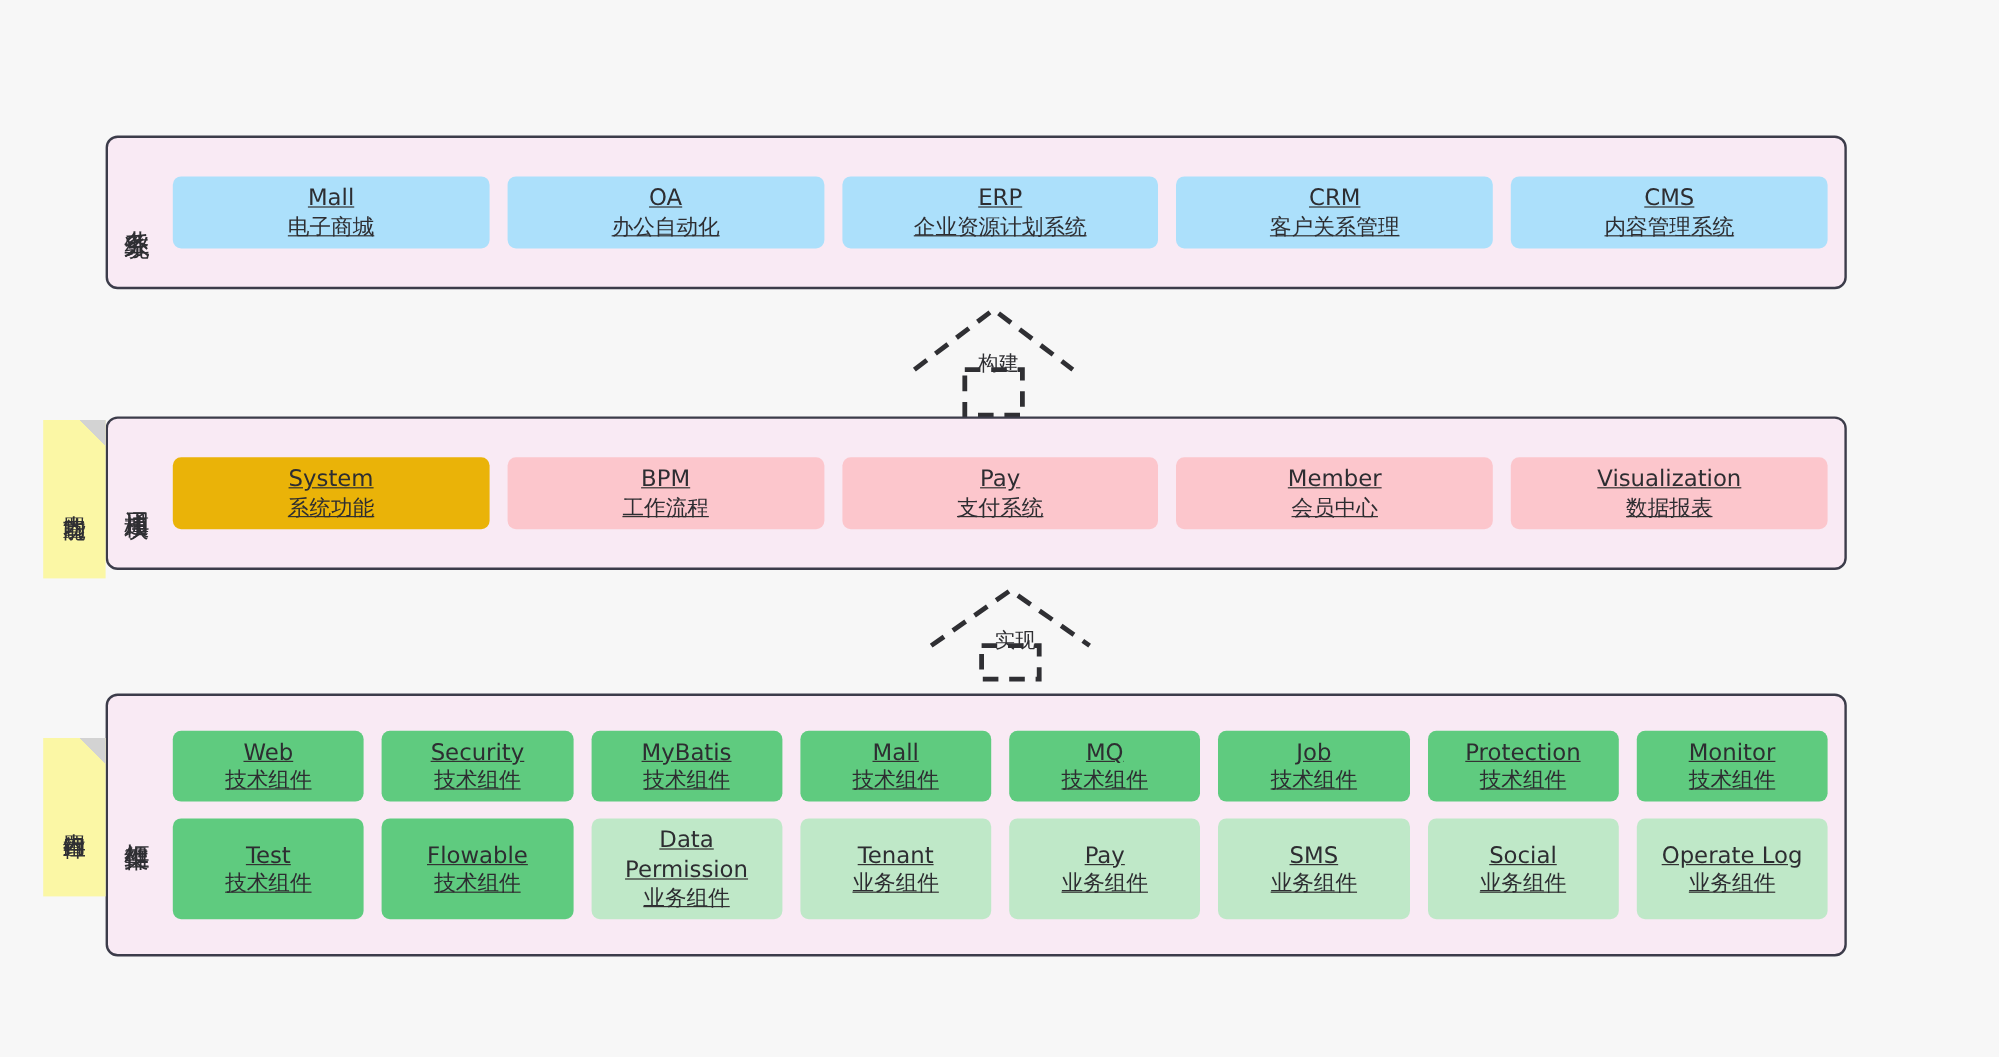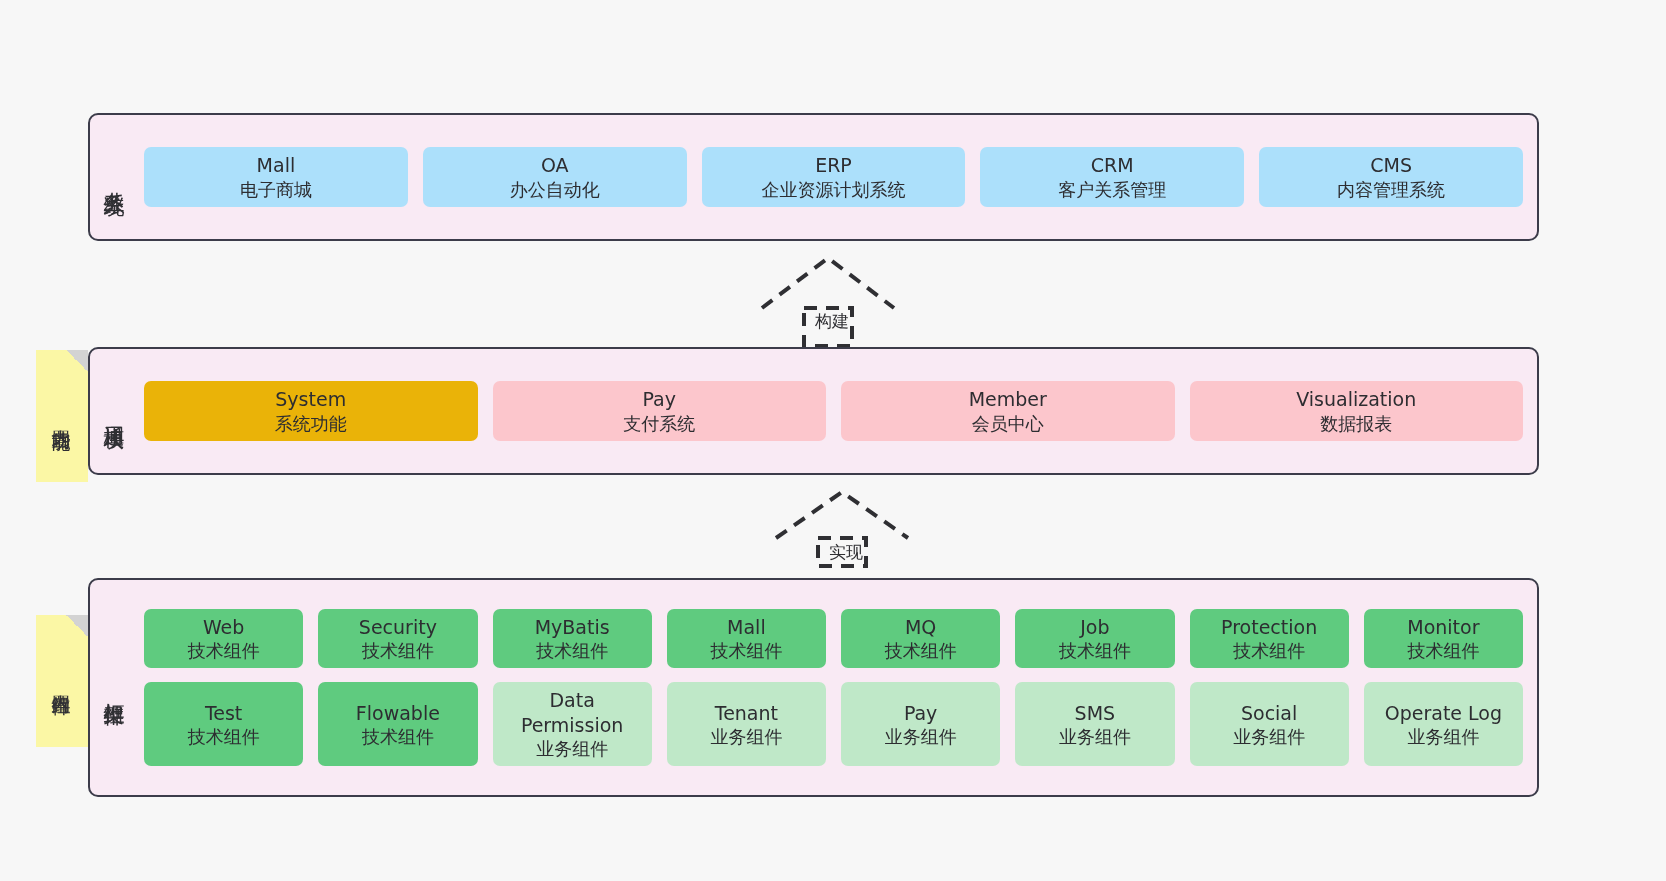--- a/index.html
+++ b/index.html
@@ -47,20 +47,21 @@
     user-select: none;
   }
   .layer-body {
     flex: 1 1 auto;
     display: flex;
     flex-direction: column;
     justify-content: center;
     gap: 14px;
     padding: 0 14px 0 6px;
     box-sizing: border-box;
+    text-decoration: underline;
   }
   .row {
     display: flex;
     gap: 15px;
     align-items: stretch;
   }
   .cell {
     flex: 1 1 0;
     border-radius: 7px;
     display: flex;
@@ -121,21 +122,20 @@
   
   .arrow { position: absolute; }
   .arrow svg { display: block; overflow: visible; }
   .arrow-label {
     position: absolute;
     font-size: 17px;
     color: #2f2f33;
     background: transparent;
     white-space: nowrap;
     user-select: none;
-    margin-top: 19px;
   }
   #arrow-build { left: 752px; top: 252px; width: 180px; height: 96px; }
   #arrow-build .arrow-label { left: 63px; top: 39px; }
   #arrow-impl  { left: 766px; top: 488px; width: 180px; height: 80px; }
   #arrow-impl  .arrow-label { left: 63px; top: 34px; }
 </style>
 </head>
 <body>
 
 <div class="canvas">
@@ -178,20 +178,24 @@
 
   <div class="layer" id="layer-modules">
     <div class="layer-title">通用模块</div>
     <div class="layer-body">
       <div class="row">
         <div class="cell c-red">
           <span class="t1">System</span>
           <span class="t2">系统功能</span>
         </div>
         <div class="cell c-pink">
+          <span class="t1">BPM</span>
+          <span class="t2">工作流程</span>
+        </div>
+        <div class="cell c-pink">
           <span class="t1">Pay</span>
           <span class="t2">支付系统</span>
         </div>
         <div class="cell c-pink">
           <span class="t1">Member</span>
           <span class="t2">会员中心</span>
         </div>
         <div class="cell c-pink">
           <span class="t1">Visualization</span>
           <span class="t2">数据报表</span>

